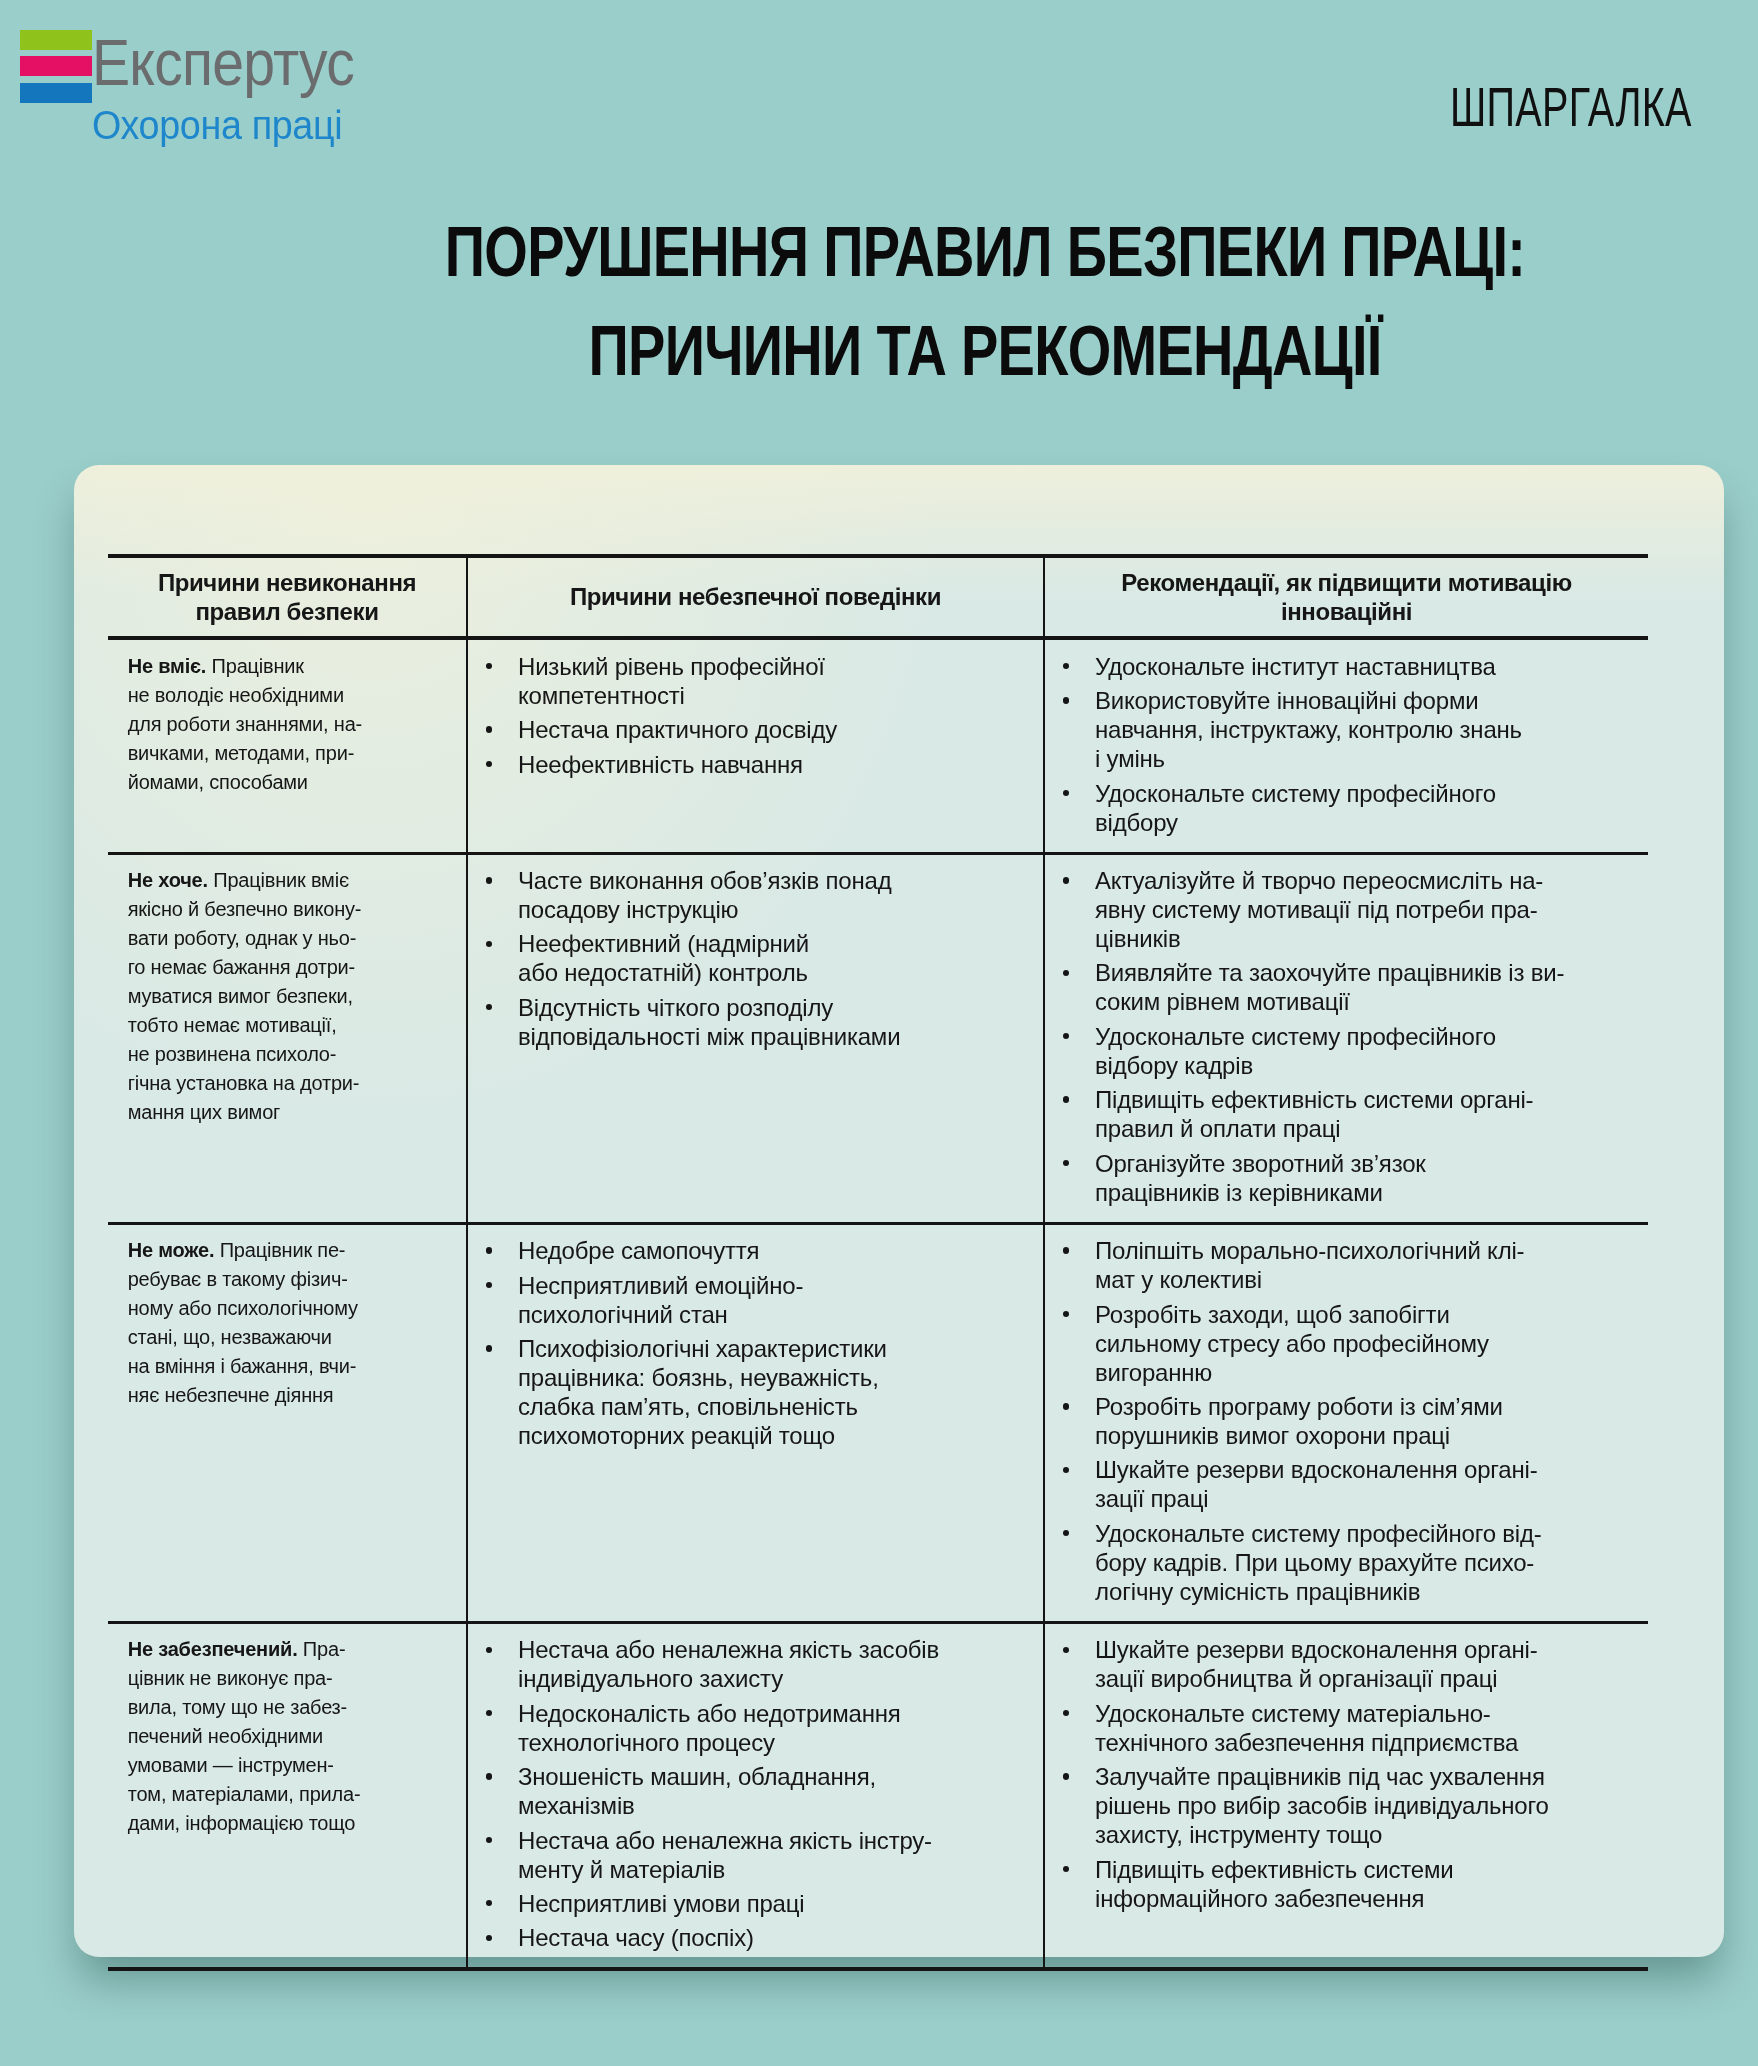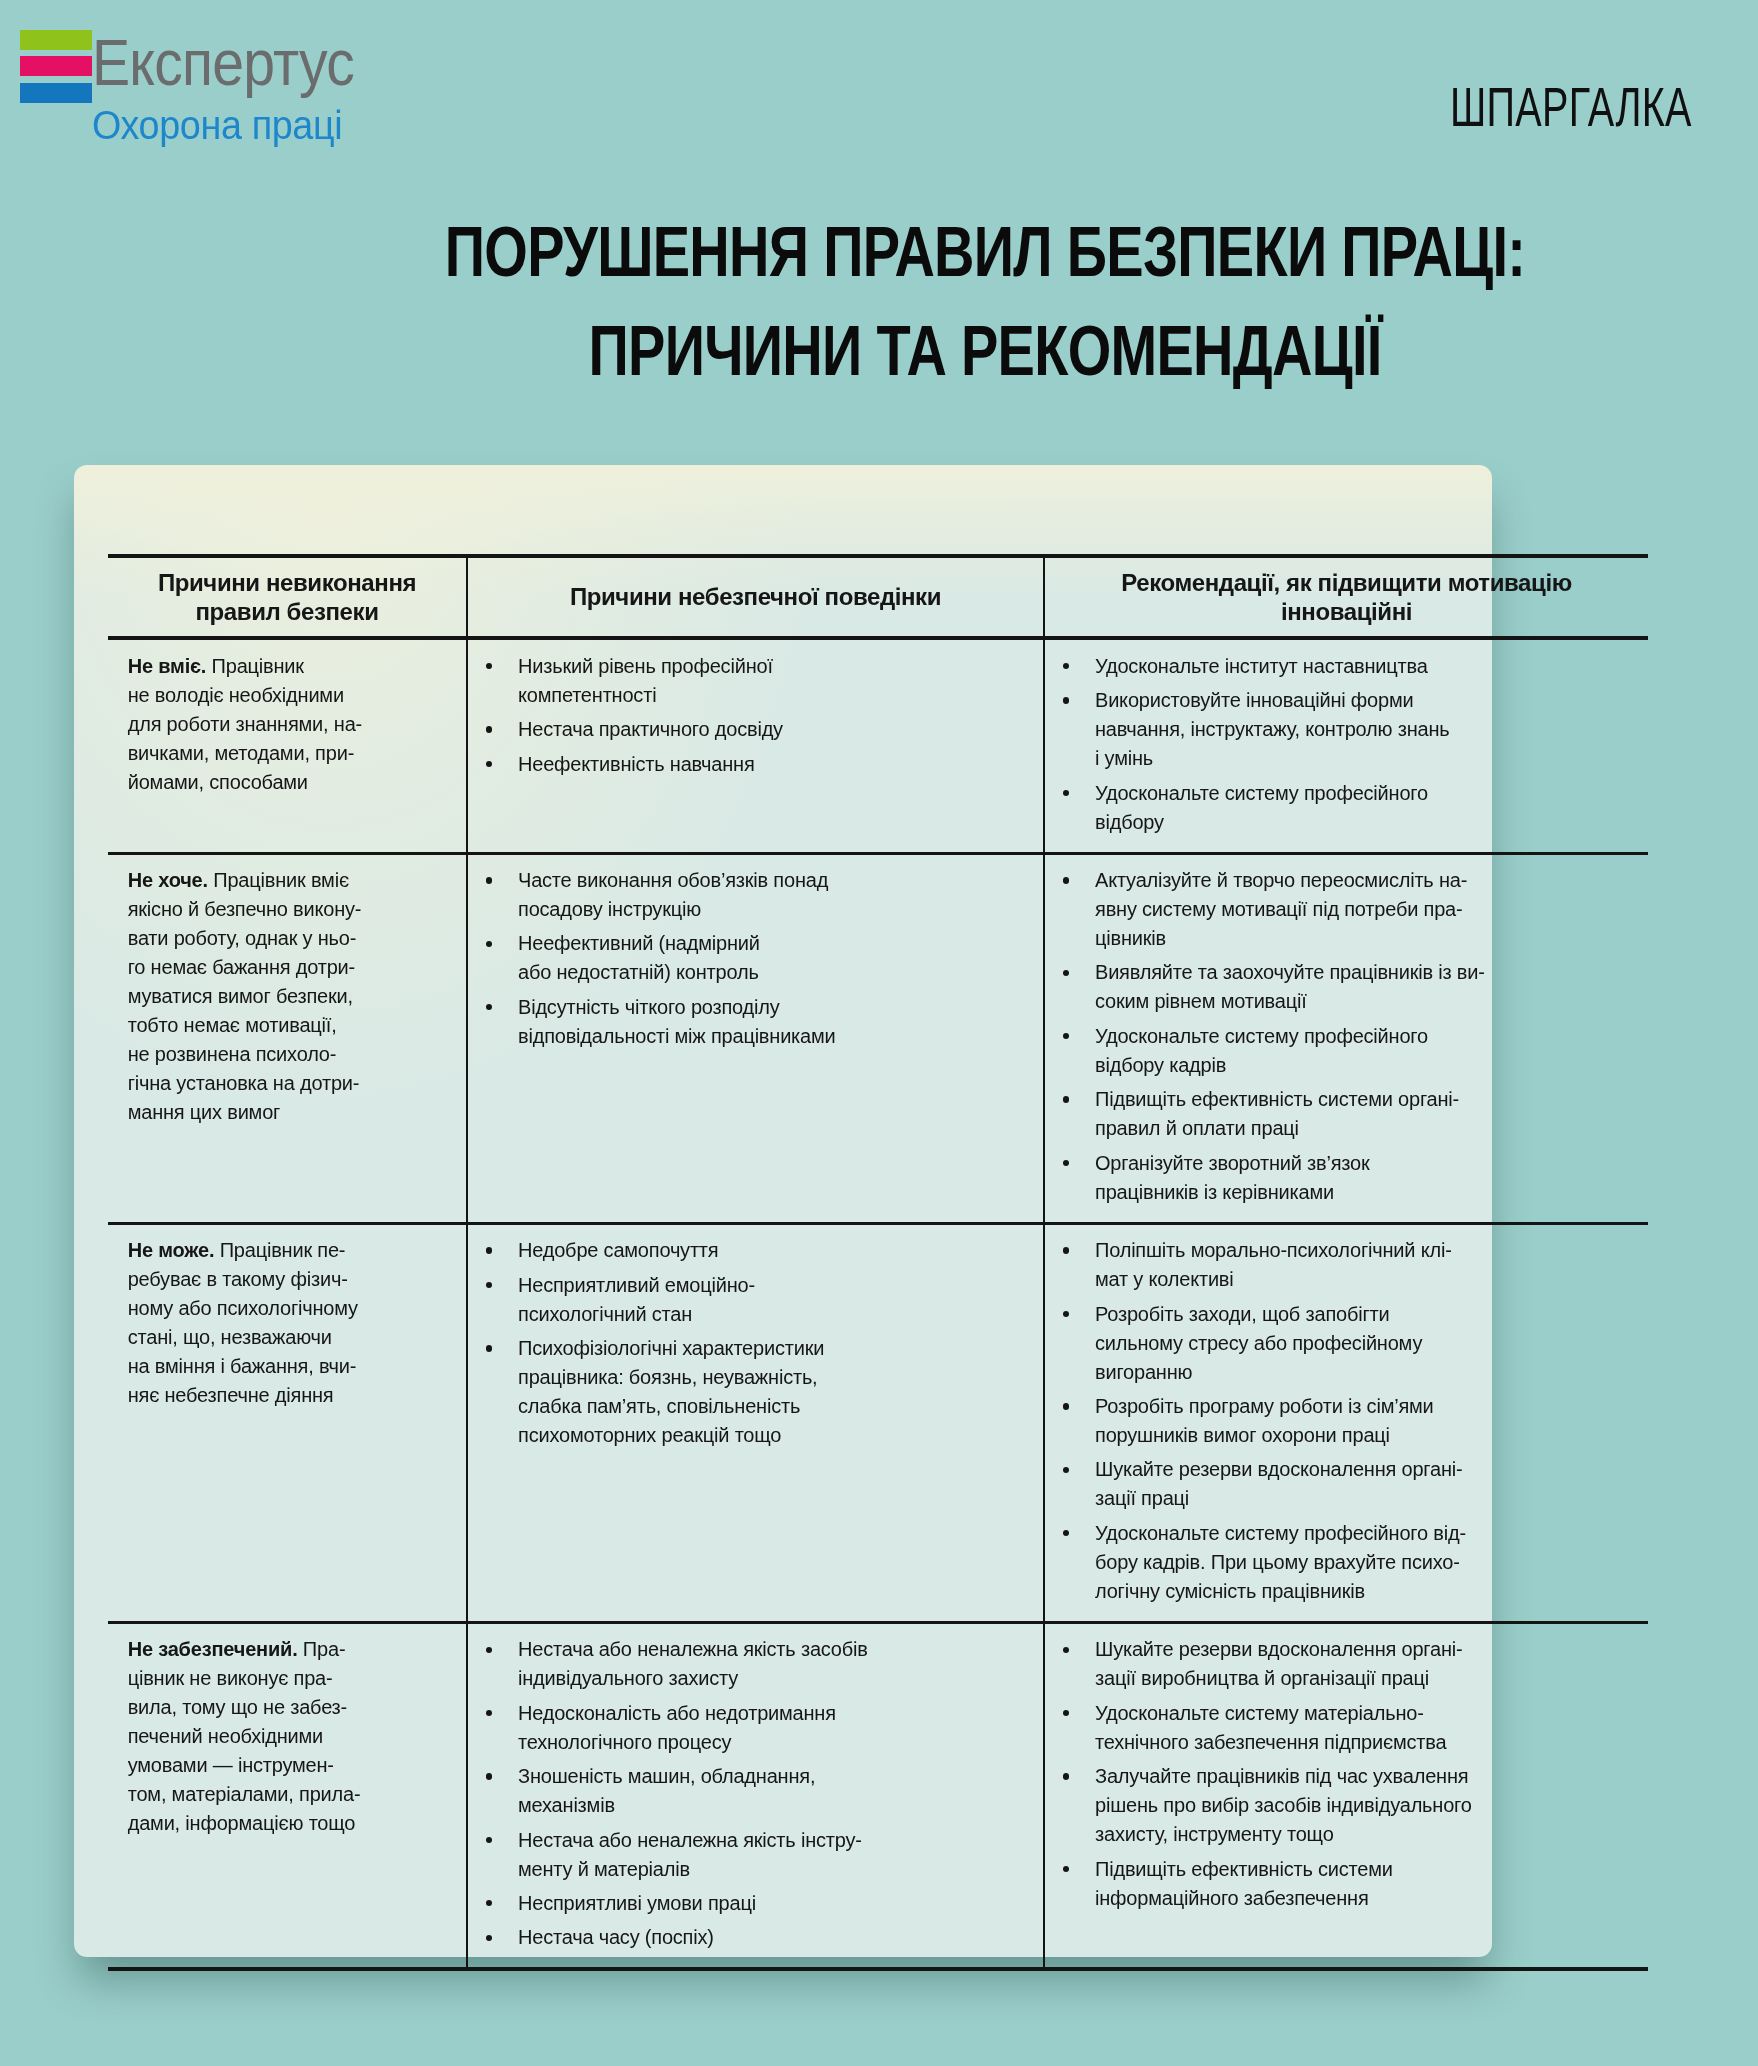--- a/index.html
+++ b/index.html
@@ -31,22 +31,22 @@
   }
   
   .page-title{
     position:absolute;left:250px;width:1470px;top:203px;
     text-align:center;font-weight:700;color:#0b0b0b;
     font-size:70px;line-height:1.42;letter-spacing:-0.9px;
     transform:scaleX(.8);transform-origin:center top;
   }
   
   .panel{
-    position:absolute;left:74px;top:465px;width:1418px;height:1492px;
-    border-radius:13px;
+    position:absolute;left:74px;top:465px;width:1650px;height:1492px;
+    border-radius:25px;
     background:
       linear-gradient(to bottom, rgba(239,240,219,.95) 0px, rgba(239,240,219,0) 134px),
       radial-gradient(ellipse at 18% 2%, rgba(240,241,220,.8) 0%, rgba(240,241,220,0) 30%),
       #d9e9e5;
     box-shadow:0 27px 42px -5.4px rgba(42,84,80,.45);
   }
   
   .safety-table{
     position:absolute;left:34px;top:89px;width:1540px;
     display:grid;
@@ -65,21 +65,21 @@
   .rb{border-bottom:3.1px solid #141414;}
   .cause{
     white-space:pre-line;
     font-size:20px;line-height:29px;letter-spacing:-0.2px;
     padding:11.6px 11.6px 15px 19.7px;
   }
   .cause .lead{font-weight:700;}
   ul.bullets{
     list-style:none;margin:0;
     padding:11.6px 9px 15px 0;
-    font-size:20px;line-height:29px;letter-spacing:-0.2px;
+    font-size:24px;line-height:29px;letter-spacing:-0.2px;
   }
   ul.bullets li{
     position:relative;padding-left:50px;white-space:pre-line;
   }
   ul.bullets li + li{margin-top:5.4px;}
   ul.bullets li::before{
     content:"";position:absolute;left:18px;top:11.2px;
     width:6.3px;height:6.3px;border-radius:50%;background:#151515;
   }
 </style>

